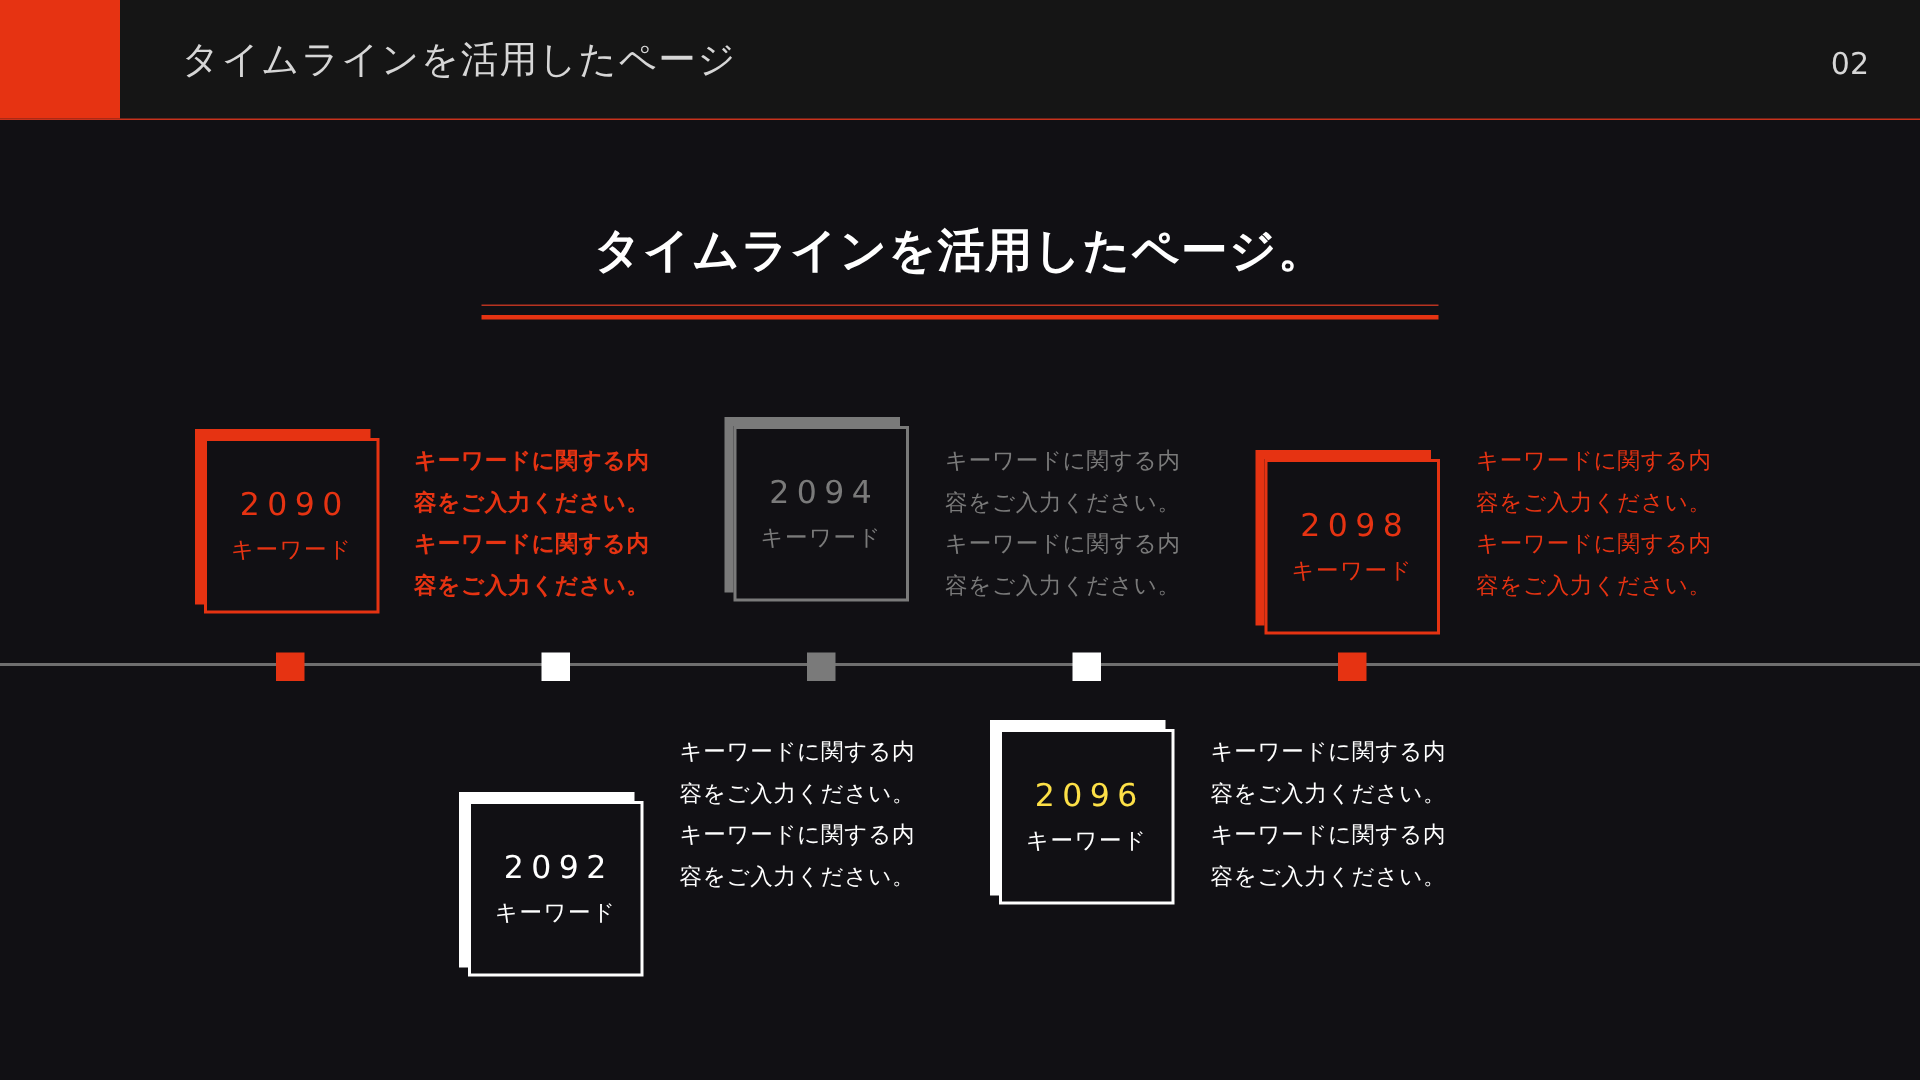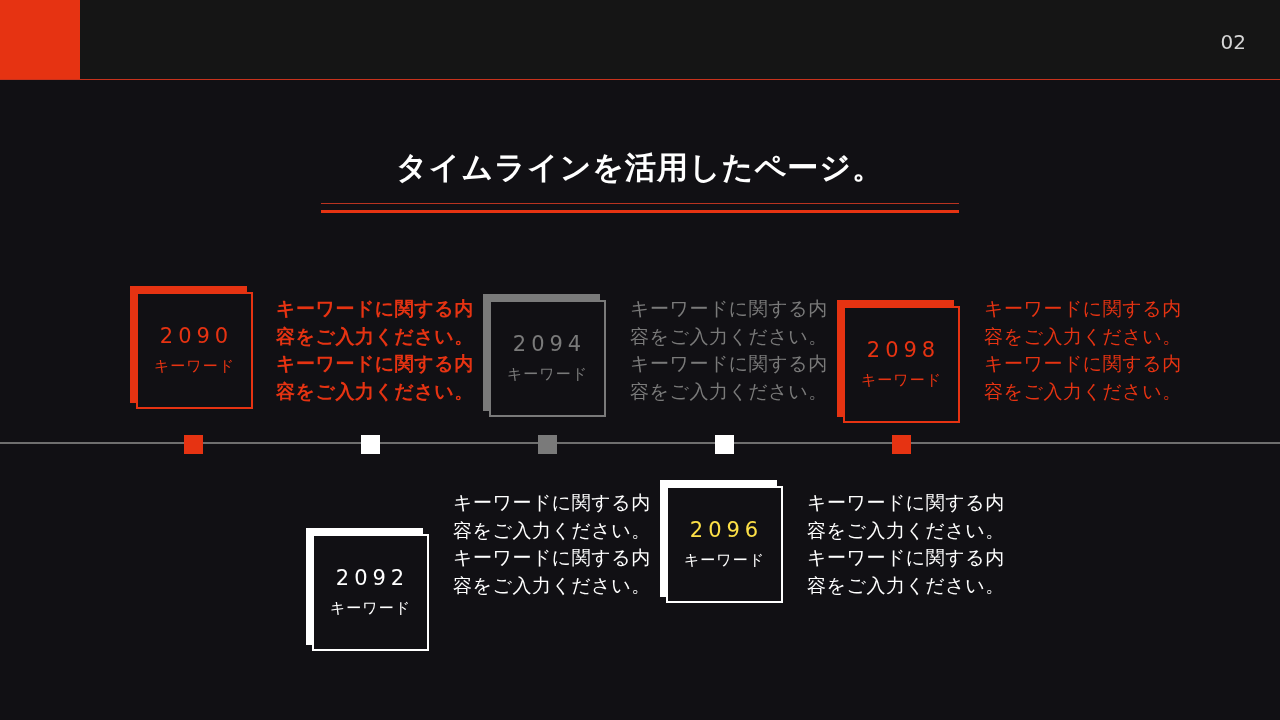--- a/index.html
+++ b/index.html
@@ -38,29 +38,30 @@
     }
     .card .year {
       position:absolute; left:0; width:100%; top:28px; text-align:center;
       font-size:21px; letter-spacing:5px; line-height:28px; padding-left:4px; box-sizing:border-box;
     }
     .card .kw {
       position:absolute; left:0; width:100%; top:61px; text-align:center;
       font-size:15px; letter-spacing:1px; line-height:22px;
     }
     .desc {
-      position:absolute; width:180px; font-size:19px; line-height:27.5px; letter-spacing:0.5px;
+      position:absolute; width:180px; font-size:15px; line-height:27.5px; letter-spacing:0.5px;font-family:Liberation Mono, monospace;
     }
     .desc .line { display:block; white-space:nowrap; }
   </style>
 </head>
 <body>
 
 <div class="header">
   <div class="header-accent"></div>
+  <div class="header-title">タイムラインを活用したページ</div>
   <div class="page-number">02</div>
 </div>
 
 <div class="main-title">タイムラインを活用したページ。</div>
 <div class="underline-thin"></div>
 <div class="underline-thick"></div>
 
 <div class="timeline-line"></div>
 
 <div class="marker" style="left:184px;background:#e63312;"></div>
@@ -76,21 +77,21 @@
     <div class="kw" style="color:#e63312;">キーワード</div>
   </div>
 </div>
 <div class="desc" style="left:276px;top:295px;color:#e63312;font-weight:bold;">
   <span class="line">キーワードに関する内</span>
   <span class="line">容をご入力ください。</span>
   <span class="line">キーワードに関する内</span>
   <span class="line">容をご入力ください。</span>
 </div>
 
-<div class="card" style="left:483px;top:294px;">
+<div class="card" style="left:483px;top:278px;">
   <div class="back" style="background:#7a7a7a;"></div>
   <div class="front" style="border-color:#7a7a7a;">
     <div class="year" style="color:#7a7a7a;">2094</div>
     <div class="kw" style="color:#7a7a7a;">キーワード</div>
   </div>
 </div>
 <div class="desc" style="left:630px;top:295px;color:#7a7a7a;">
   <span class="line">キーワードに関する内</span>
   <span class="line">容をご入力ください。</span>
   <span class="line">キーワードに関する内</span>

